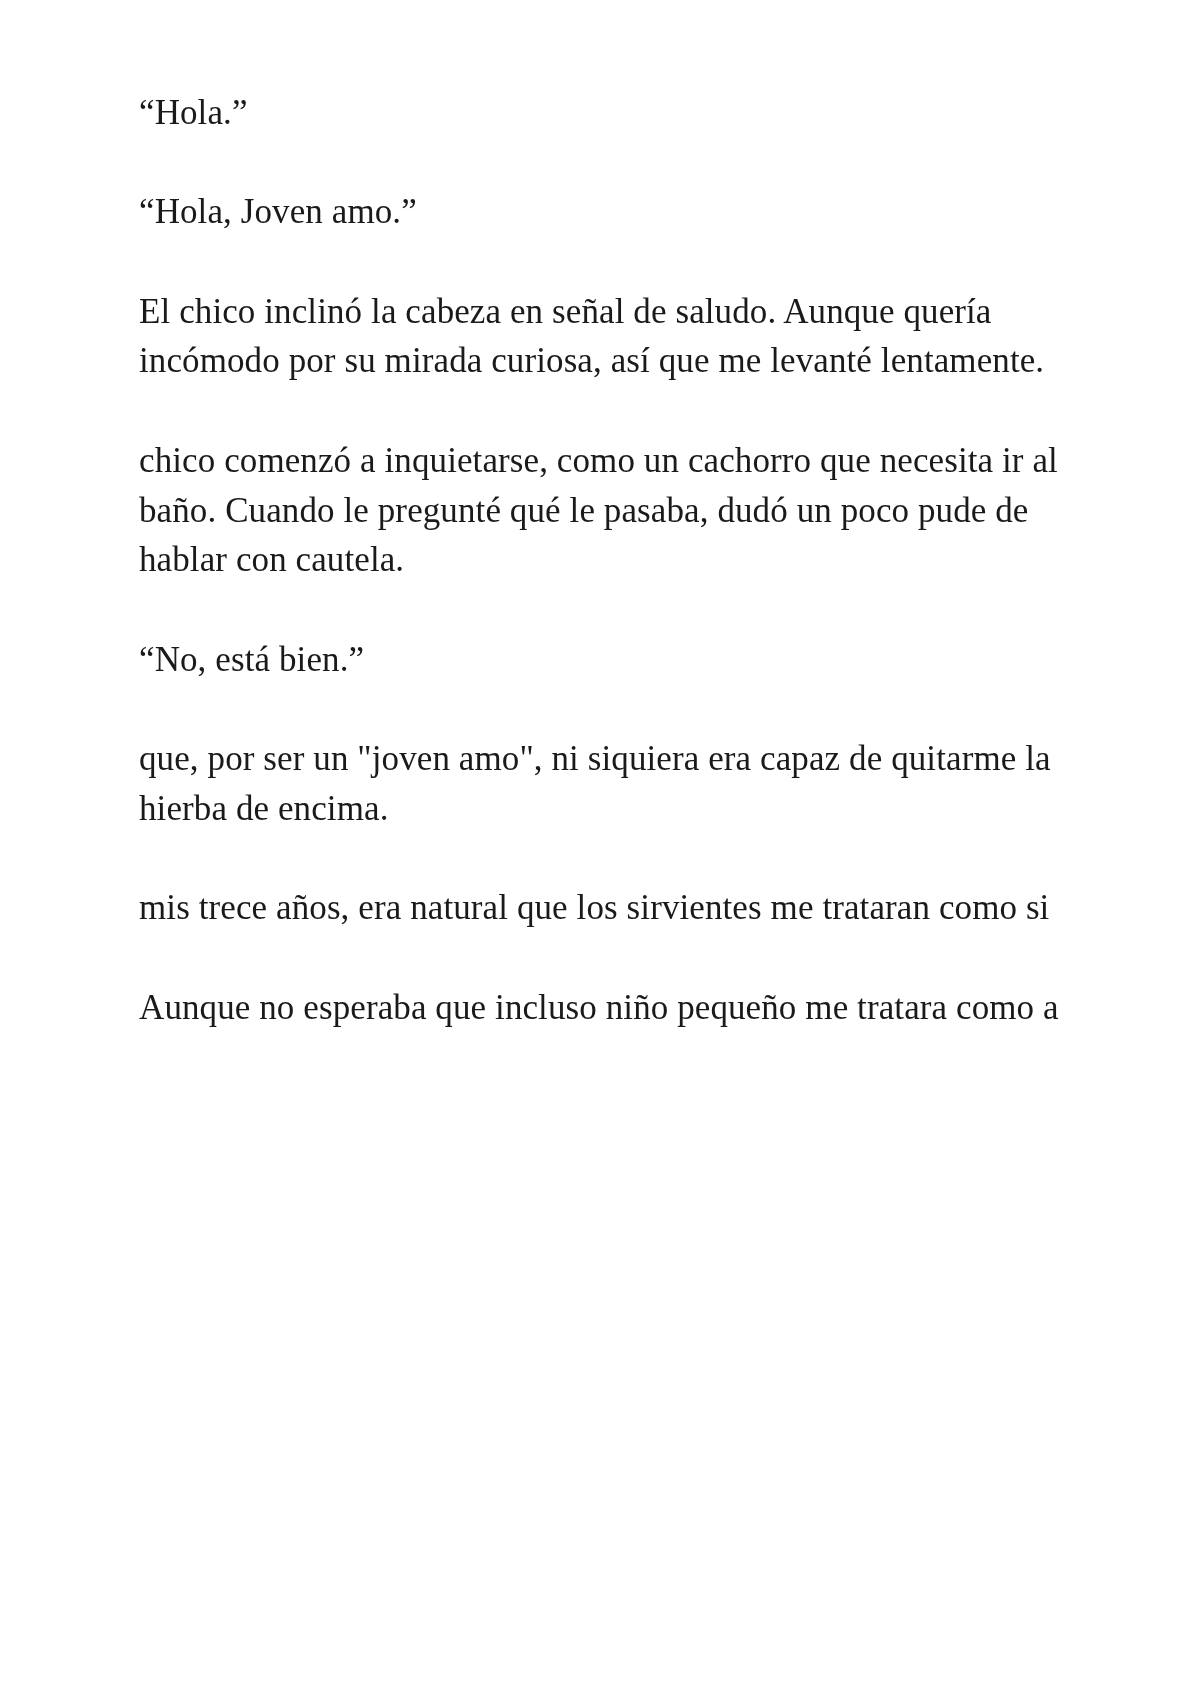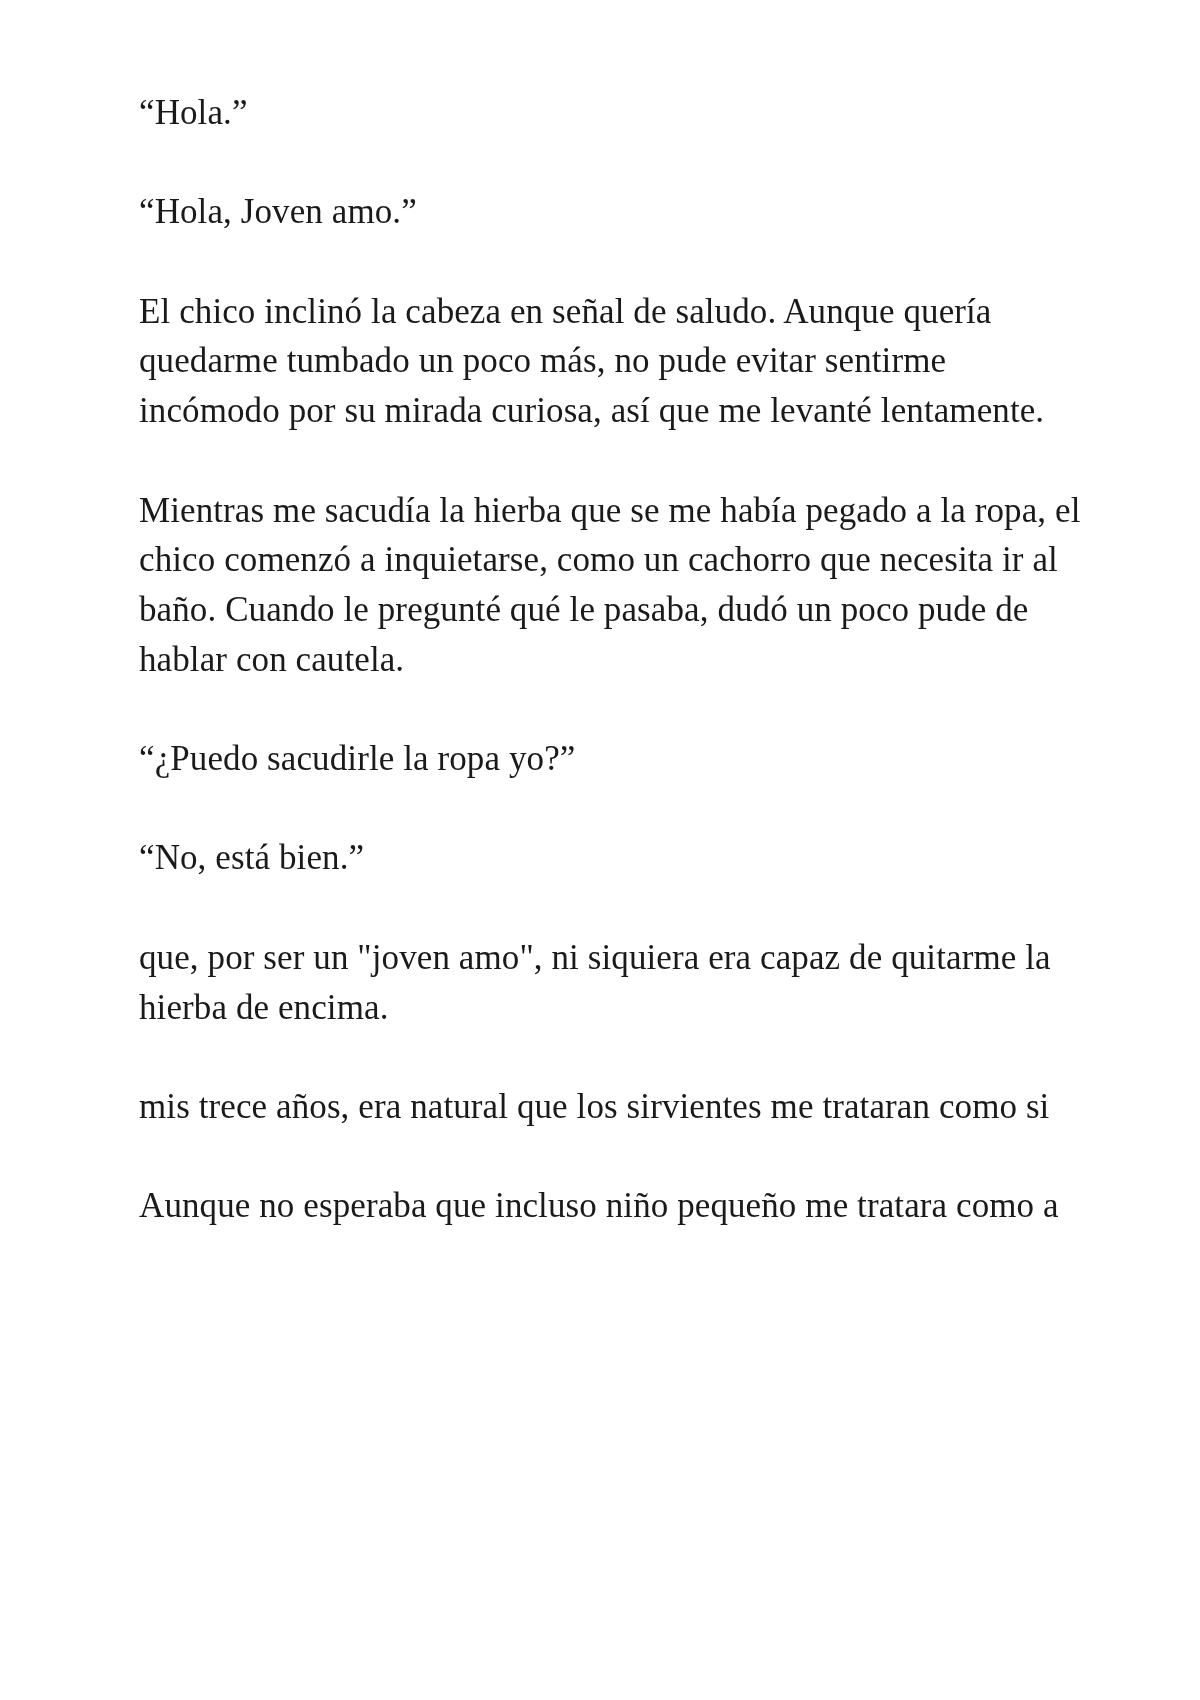--- a/index.html
+++ b/index.html
@@ -24,31 +24,26 @@
 
 <div class="page">
   <p class="para">
     <span class="line">“Hola.”</span>
   </p>
   <p class="para">
     <span class="line">“Hola, Joven amo.”</span>
   </p>
   <p class="para">
     <span class="line">El chico inclinó la cabeza en señal de saludo. Aunque quería</span>
-    <span class="line">quedarme tumbado un poco más, no pude evitar sentirme</span>
     <span class="line">incómodo por su mirada curiosa, así que me levanté lentamente.</span>
   </p>
   <p class="para">
-    <span class="line">Mientras me sacudía la hierba que se me había pegado a la ropa, el</span>
     <span class="line">chico comenzó a inquietarse, como un cachorro que necesita ir al</span>
     <span class="line">baño. Cuando le pregunté qué le pasaba, dudó un poco pude de</span>
     <span class="line">hablar con cautela.</span>
-  </p>
-  <p class="para">
-    <span class="line">“¿Puedo sacudirle la ropa yo?”</span>
   </p>
   <p class="para">
     <span class="line">“No, está bien.”</span>
   </p>
   <p class="para">
     <span class="line">que, por ser un "joven amo", ni siquiera era capaz de quitarme la</span>
     <span class="line">hierba de encima.</span>
   </p>
   <p class="para">
     <span class="line">mis trece años, era natural que los sirvientes me trataran como si</span>

